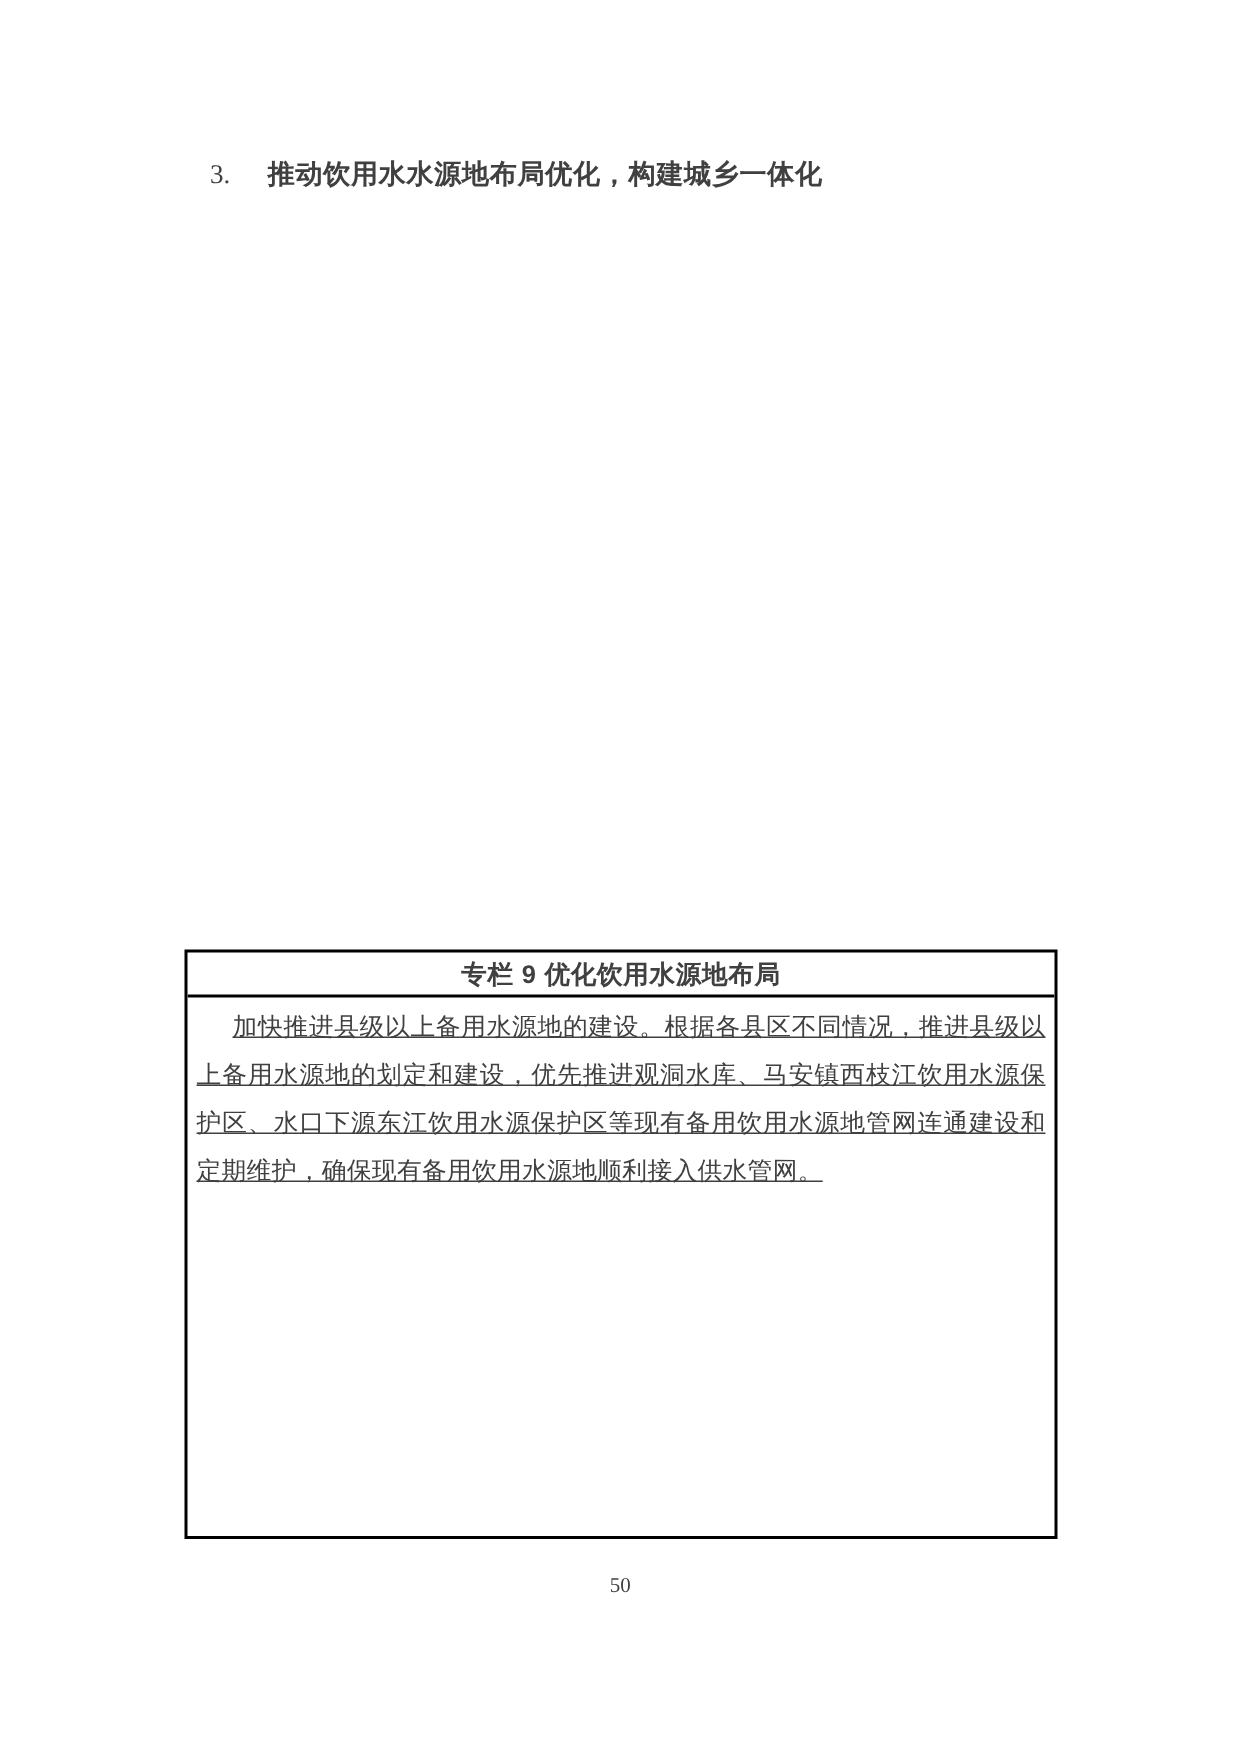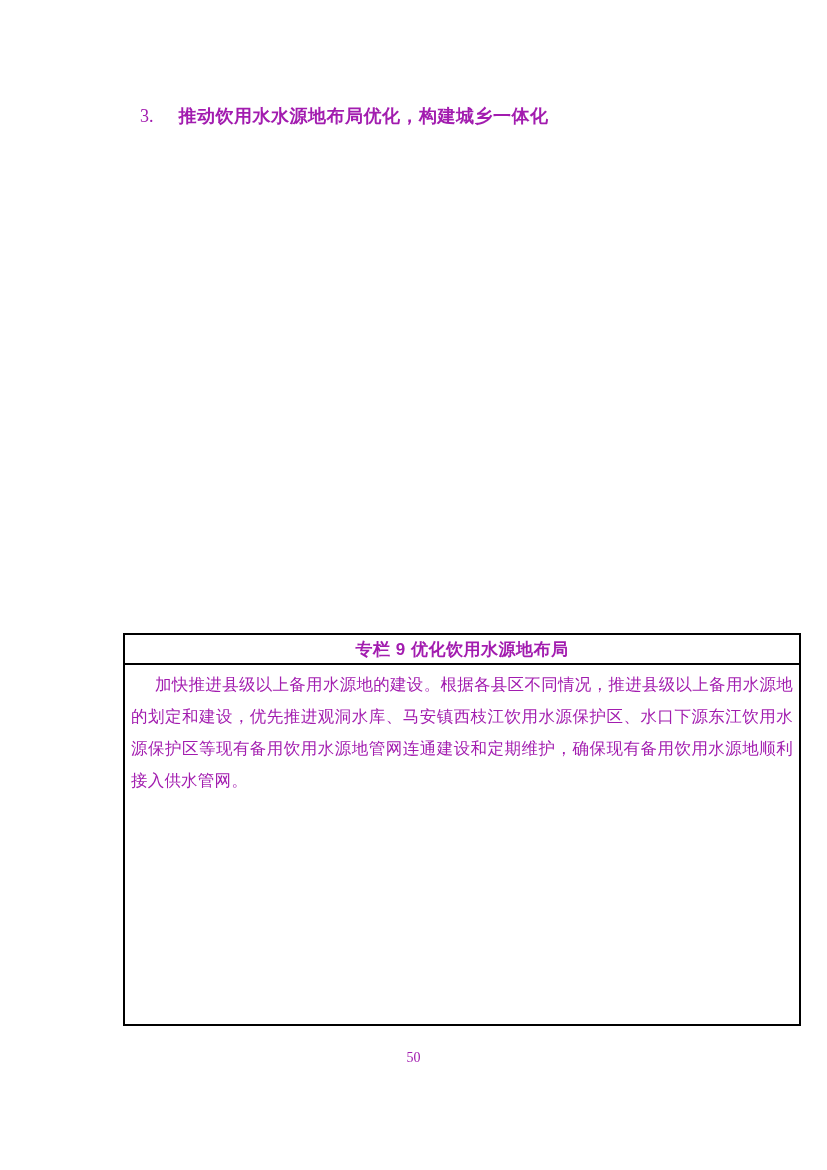--- a/index.html
+++ b/index.html
@@ -2,21 +2,21 @@
 <html><head>
 <meta charset="utf-8">
 <style>
   * { margin: 0; padding: 0; box-sizing: border-box; }
   html, body { background: #ffffff; }
   .page {
     position: relative;
     width: 827px;
     height: 1170px;
     background: #ffffff;
-    color: #a21caf;
+    color: #404040;
     font-family: "Liberation Serif", "DejaVu Serif", serif;
     overflow: hidden;
   }
   .content {
     position: absolute;
     left: 113px;
     top: 0;
     width: 601px;
   }
   .doc-heading {
@@ -46,21 +46,21 @@
   }
   .para.first { margin-top: 17px; }
   .para .lead {
     font-weight: 700;
     font-family: "Liberation Sans", sans-serif;
   }
   .callout-box {
     position: absolute;
     left: 123px;
     top: 633px;
-    width: 678px;
+    width: 582px;
     height: 393px;
     border: 2px solid #000000;
     background: #ffffff;
     overflow: hidden;
   }
   .box-title {
     height: 30px;
     line-height: 30px;
     text-align: center;
     font-weight: 700;
@@ -79,20 +79,21 @@
     font-family: "Liberation Sans", sans-serif;
     text-indent: 24px;
     letter-spacing: 0.5px;
   }
   .box-para {
     font-size: 16.5px;
     line-height: 32px;
     text-align: justify;
     text-indent: 24px;
     letter-spacing: 0.2px;
+    text-decoration: underline;
   }
   .page-number {
     position: absolute;
     left: 0;
     top: 1050px;
     width: 100%;
     text-align: center;
     font-size: 14px;
     font-family: "Liberation Serif", serif;
   }

